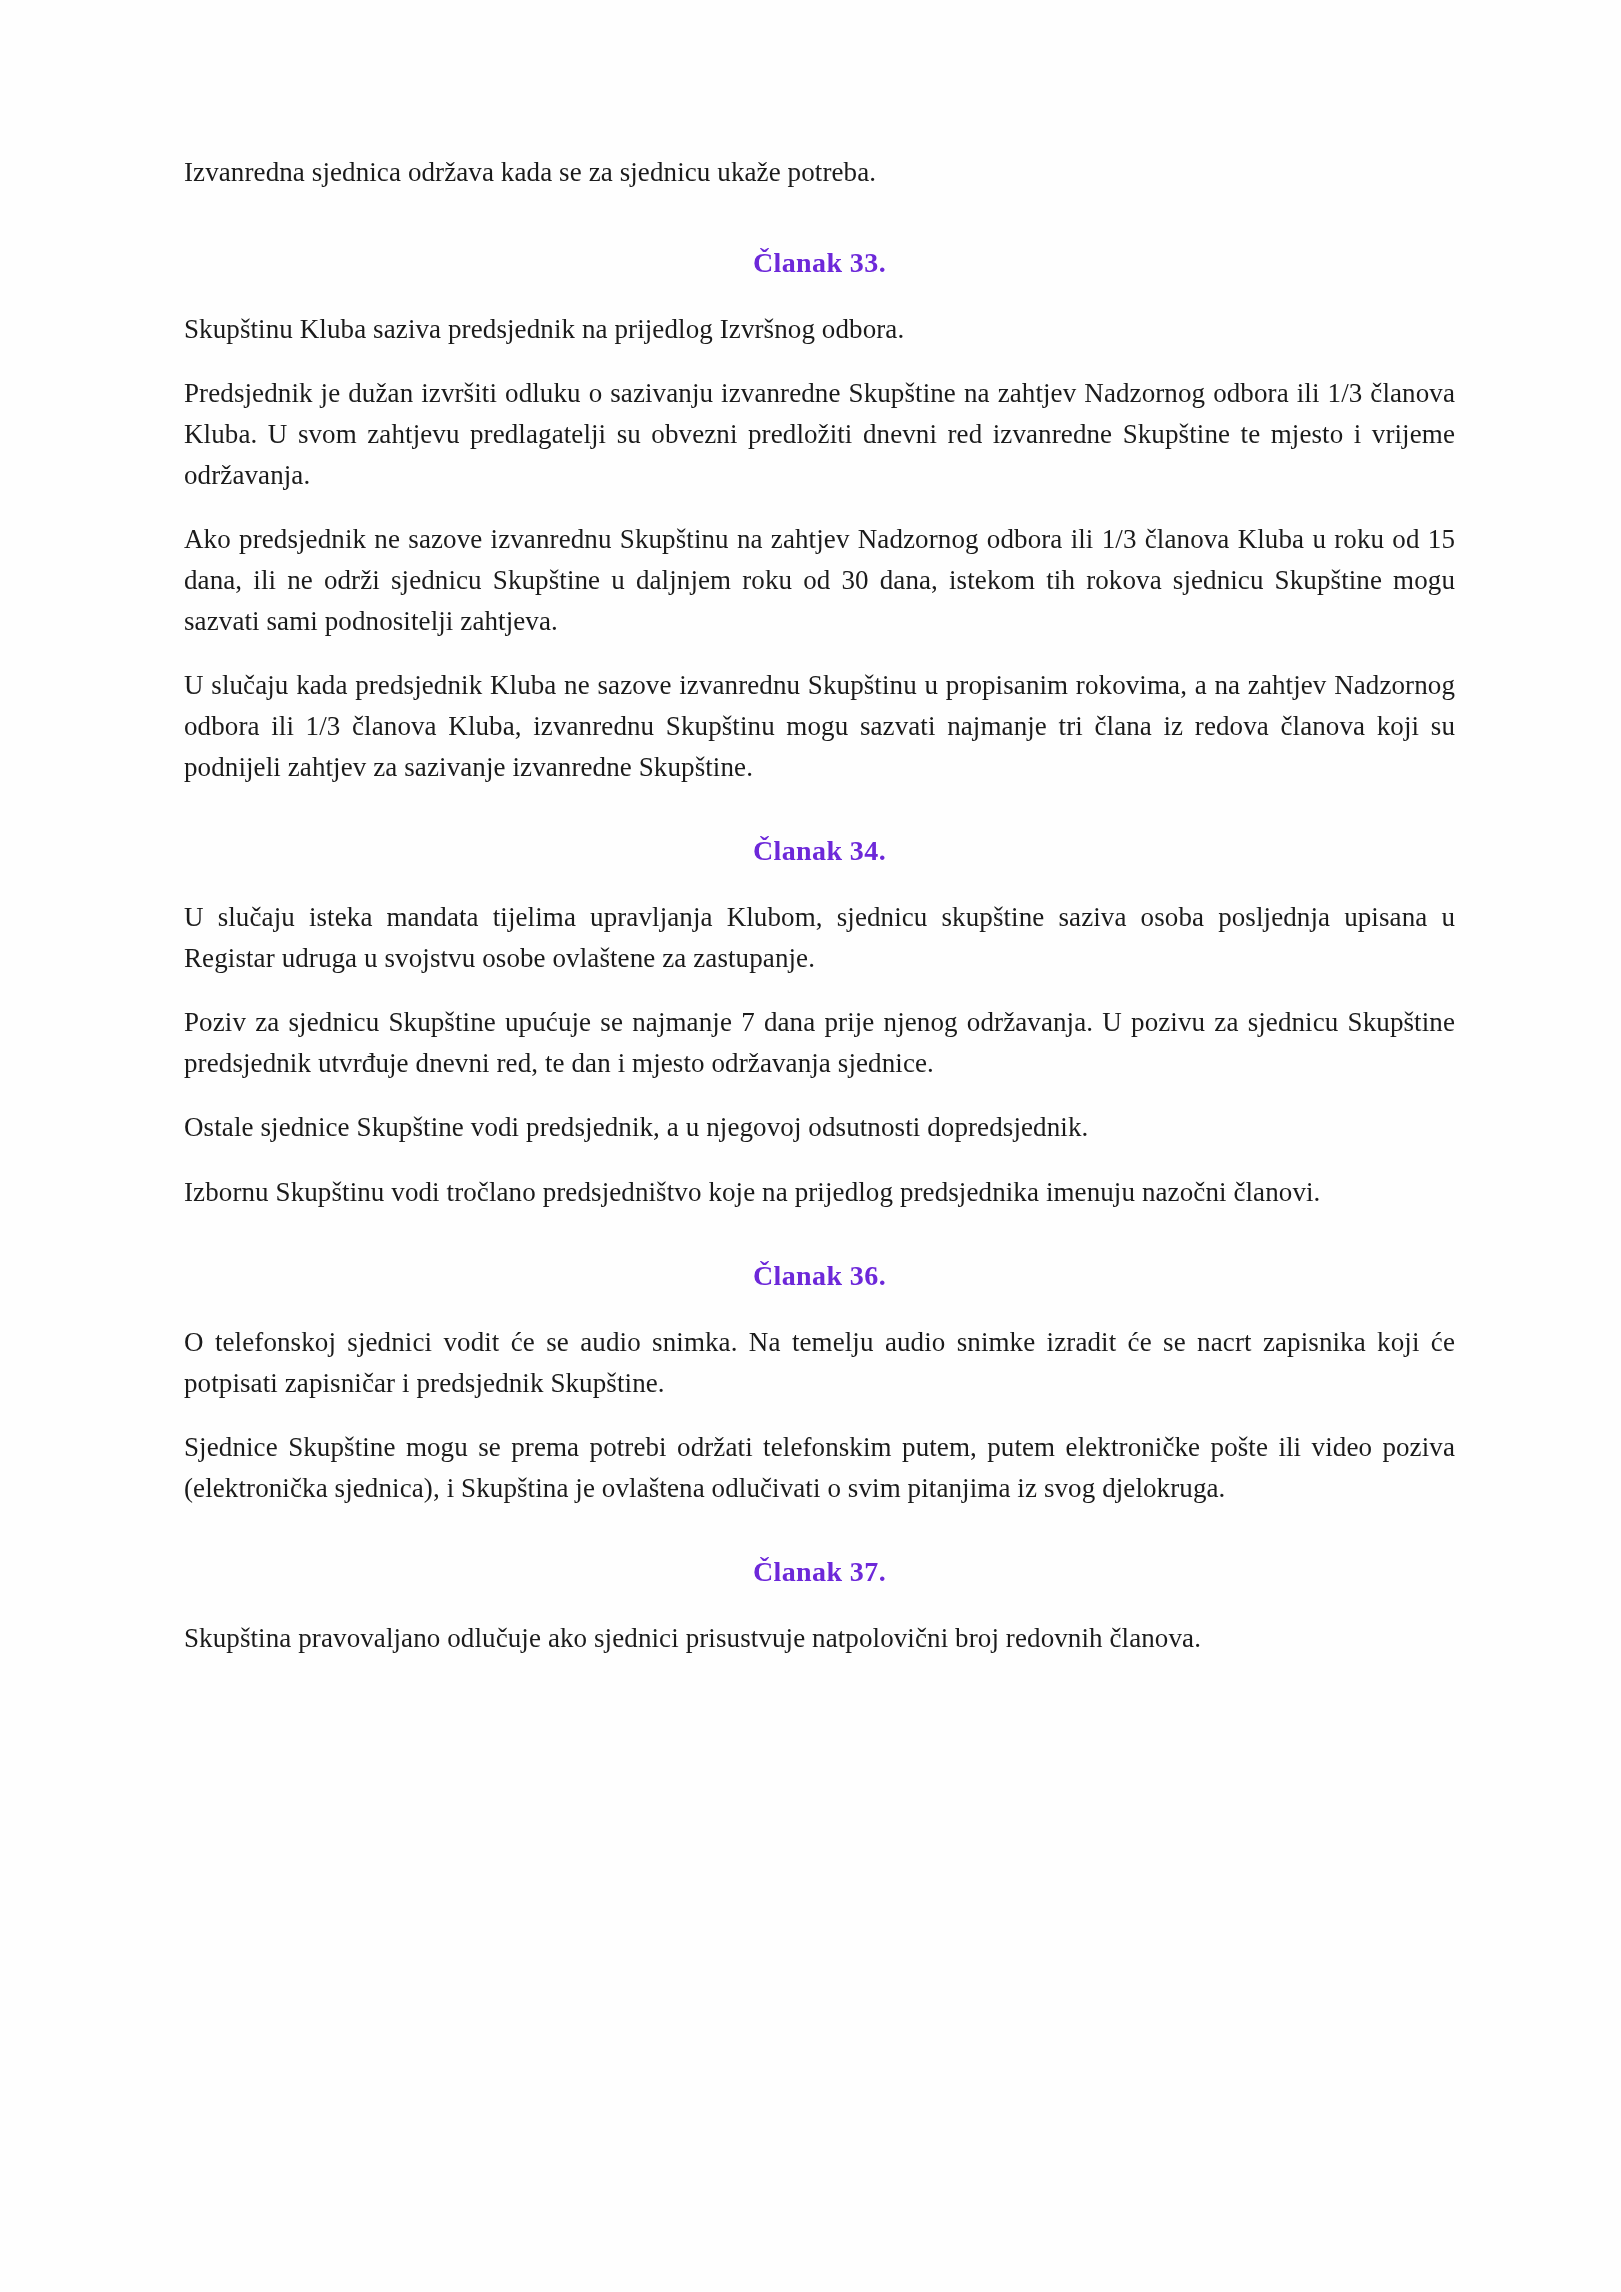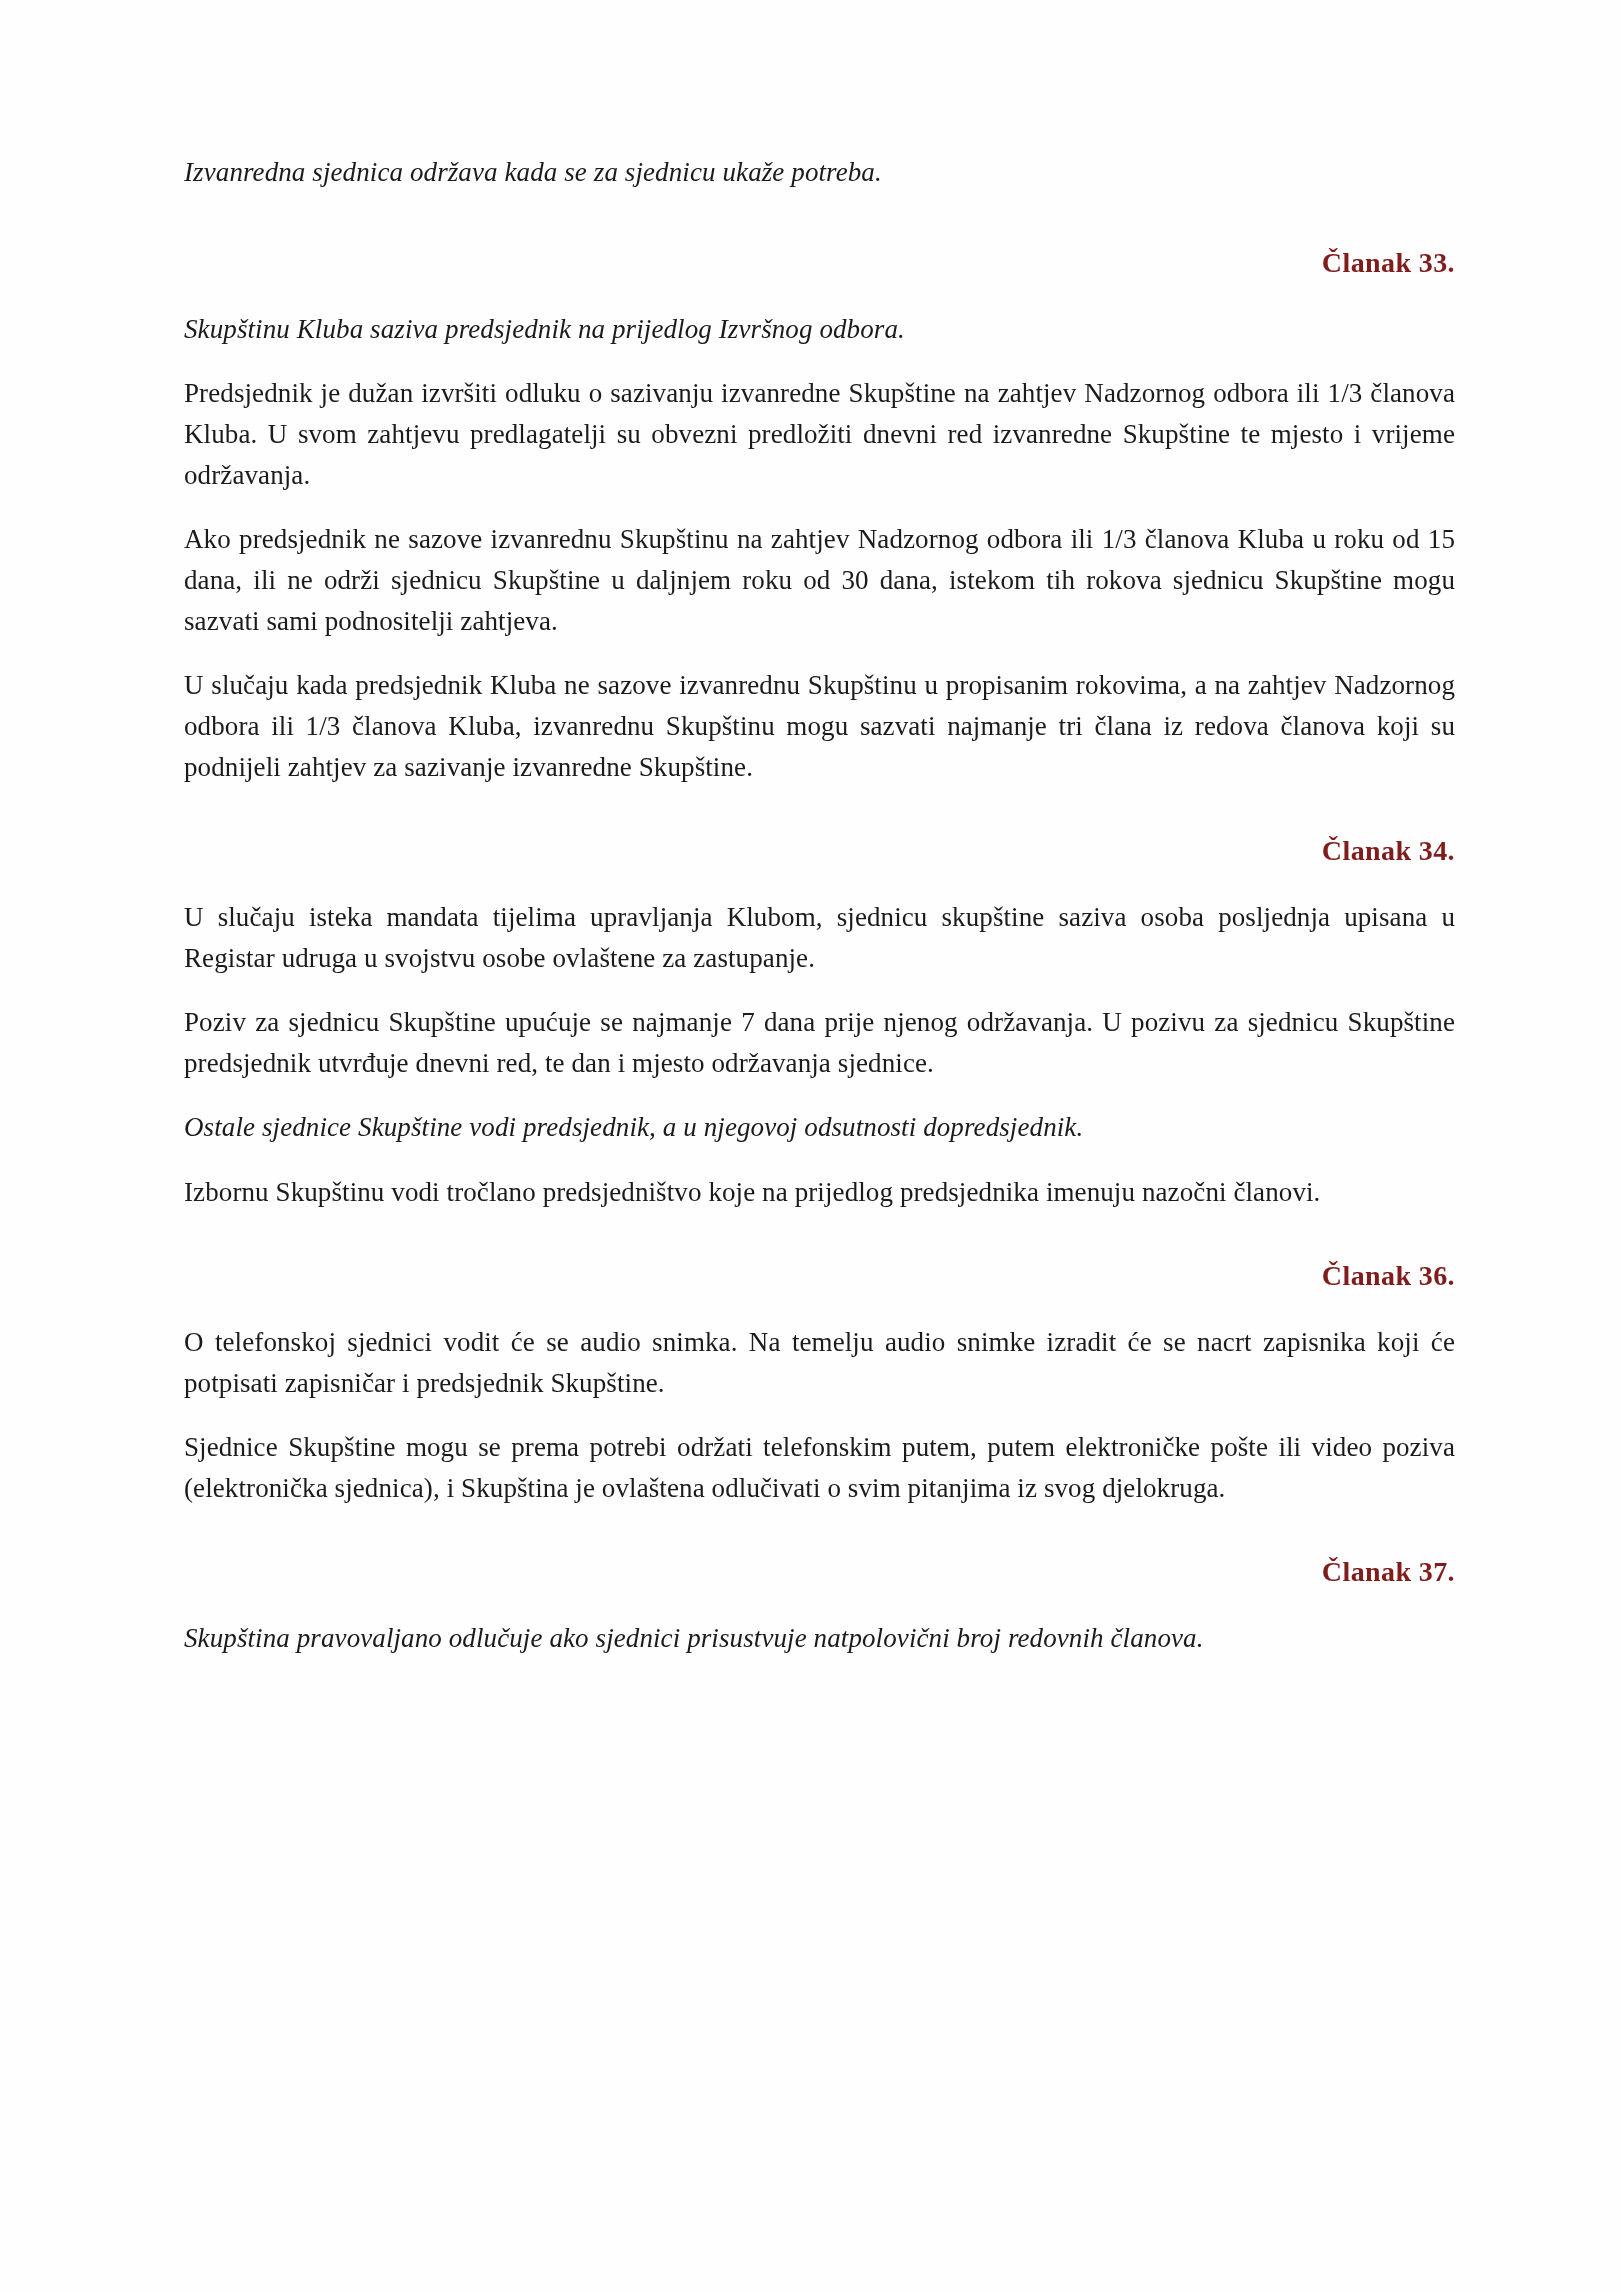--- a/index.html
+++ b/index.html
@@ -31,29 +31,28 @@
     text-align: justify;
     text-justify: inter-word;
     color: #1b1b1b;
     letter-spacing: 0.1px;
   }
   p.para.tight {
     margin-bottom: 9px;
   }
   p.para.nojust {
     text-align: left;
-    font-style: italic;
   }
   h2.article-heading {
     margin: 47px 0 30px 0;
     font-size: 28px;
     font-weight: bold;
-    text-align: right;
+    text-align: center;
     letter-spacing: 0.4px;
-    color: #7f1d1d;
+    color: #6d28d9;
   }
   h2.article-heading.first {
     margin-top: 54px;
   }
 </style>
 </head>
 <body>
 
 <div class="page">
   <div class="doc">

